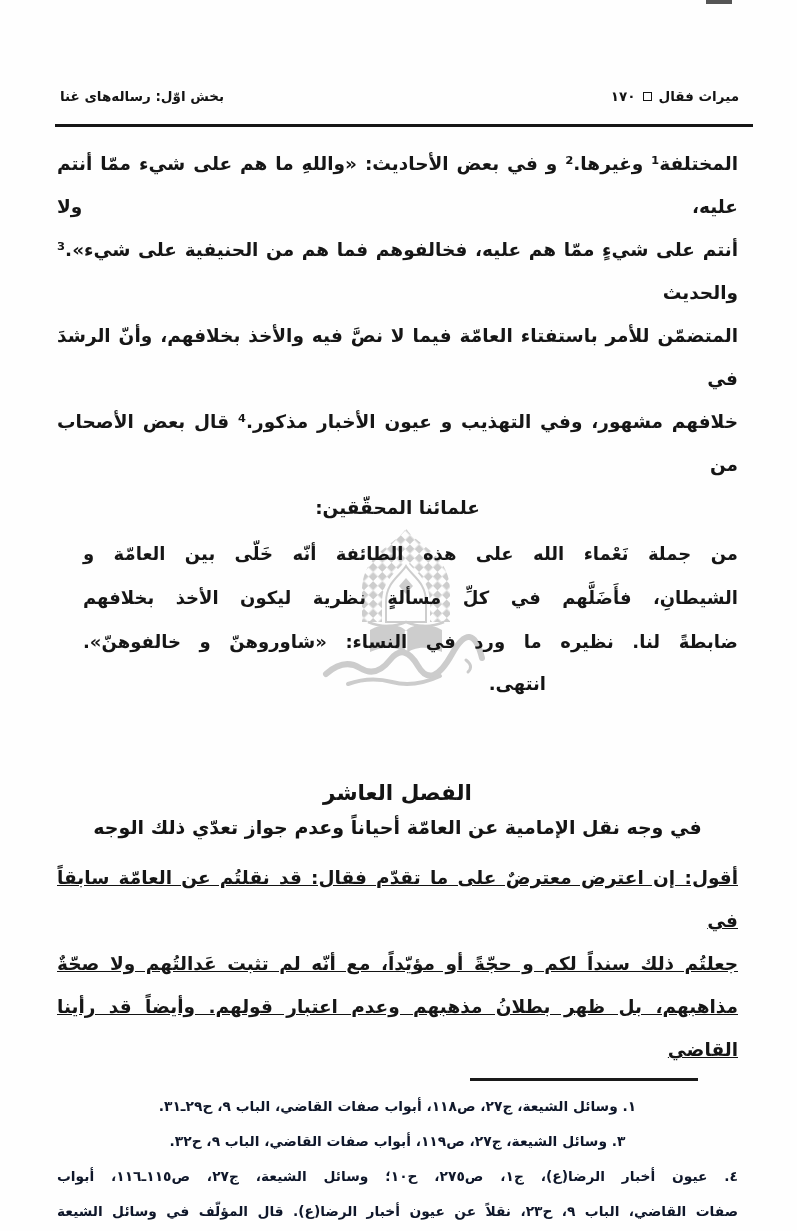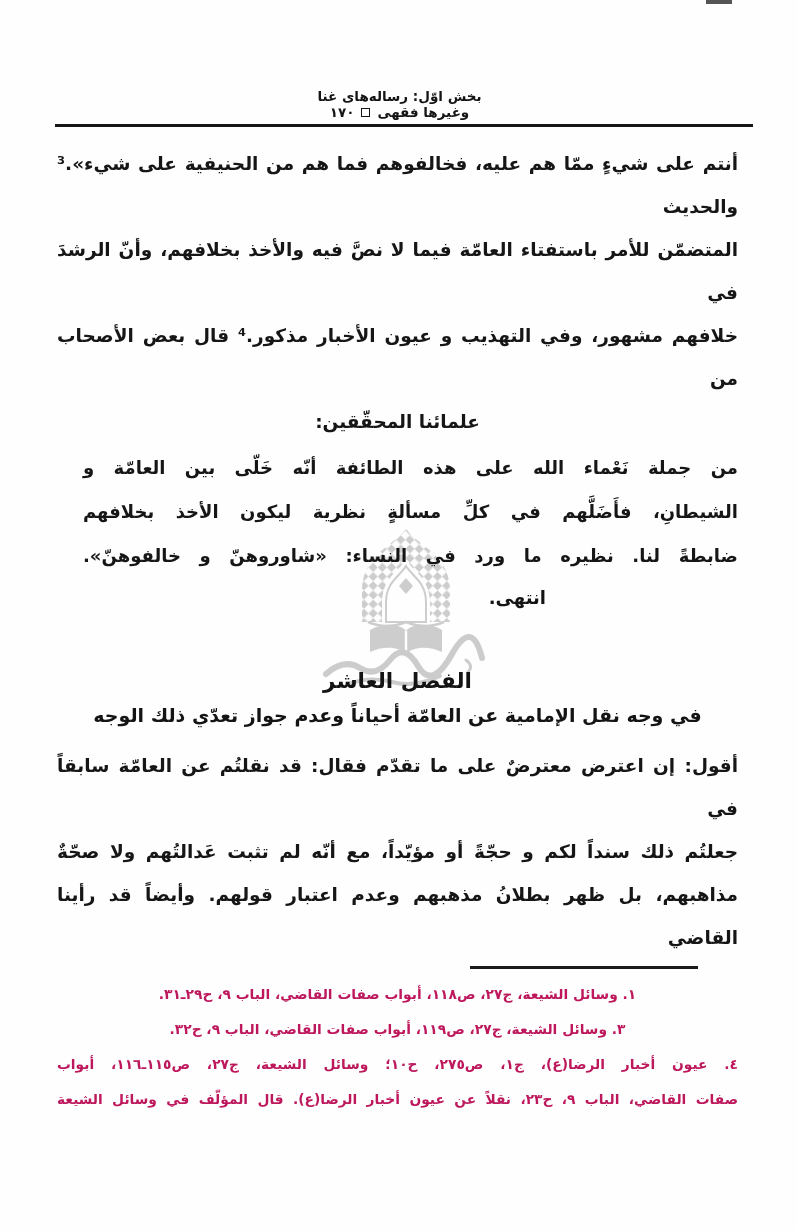--- a/index.html
+++ b/index.html
@@ -12,21 +12,21 @@
     color:#141414;
     overflow:hidden;
   }
   .artifact-top {
     position:absolute; top:0; left:706px; width:26px; height:4px;
     background:#555;
   }
   .header {
     position:absolute; top:88px; left:60px; right:58px;
     display:flex; justify-content:space-between; align-items:center;
-    font-size:13.5px; font-weight:bold;flex-direction:column;
+    font-size:13.5px; font-weight:bold;
   }
   .header-left { direction:rtl; }
   .header-right { display:flex; align-items:center; gap:7px; direction:ltr; }
   .sq {
     display:inline-block; width:9px; height:9px;
     border:1.6px solid #141414; background:transparent;
   }
   .rule {
     position:absolute; top:124px; left:55px; right:44px; height:3px;
     background:#161616;
@@ -42,56 +42,56 @@
   }
   .j { text-align:justify; text-align-last:justify; }
   .r { text-align:center; }
   .quote { margin-left:26px; margin-top:3px; }
   .quote .tline { line-height:44px; font-size:18px; }
   .quote-end {
     font-size:18px; font-weight:bold; line-height:40px;
     text-align:right; padding-right:192px;
   }
   .chapter-title {
-    margin-top:46px; text-align:center;
+    margin-top:72px; text-align:center;
     font-size:21.5px; font-weight:bold; line-height:34px;
   }
   .chapter-subtitle {
     margin-top:0; text-align:center;
     font-size:19px; font-weight:bold; line-height:34px;
   }
-  .para2 { margin-top:12px; }
+  .para2 { margin-top:12px;text-decoration:underline; }
   .para2 .tline { line-height:43px; }
   .fn-sep {
     margin-top:7px; margin-right:40px; margin-left:auto;
     width:228px; height:2.5px; background:#1a1a1a;
   }
   .footnotes { margin-top:8px; }
   .fn {
     font-size:13.8px; font-weight:bold; line-height:35px;
-    color:#be185d;
+    color:#0f172a;
   }
   .watermark {
     position:absolute; left:318px; top:526px; width:176px; height:170px;
     z-index:1; opacity:0.62;
   }
 </style>
 </head>
 <body>
 
 <div class="page">
 
   <div class="artifact-top"></div>
 
   <div class="header">
     <div class="header-left">بخش اوّل: رساله‌های غنا</div>
     <div class="header-right">
       <span>۱۷۰</span>
       <span class="sq"></span>
-      <span>وغيرها فقهی</span>
+      <span>میراث فقال</span>
     </div>
   </div>
   <div class="rule"></div>
 
   <svg class="watermark" viewBox="0 0 176 170">
     <defs>
       <pattern id="chk" width="13" height="13" patternUnits="userSpaceOnUse" patternTransform="rotate(45 0 0)">
         <rect x="0" y="0" width="6.5" height="6.5" fill="#b0b0b0"></rect>
         <rect x="6.5" y="6.5" width="6.5" height="6.5" fill="#b0b0b0"></rect>
       </pattern>
@@ -112,20 +112,21 @@
     <g stroke="#aeaeae" fill="none" stroke-linecap="round">
       <path d="M8 148 q18 -16 34 -6 t30 -8 t28 6 t34 -12 t30 4" stroke-width="6"></path>
       <path d="M30 158 q22 -8 44 -2 t48 -6" stroke-width="4"></path>
       <path d="M148 134 q8 6 2 12" stroke-width="3"></path>
     </g>
   </svg>
 
   <div class="content">
 
     <div>
+      <div class="tline j">المختلفة¹ وغيرها.² و في بعض الأحاديث: «واللهِ ما هم على شيء ممّا أنتم عليه، ولا</div>
       <div class="tline j">أنتم على شيءٍ ممّا هم عليه، فخالفوهم فما هم من الحنيفية على شيء».³ والحديث</div>
       <div class="tline j">المتضمّن للأمر باستفتاء العامّة فيما لا نصَّ فيه والأخذ بخلافهم، وأنّ الرشدَ في</div>
       <div class="tline j">خلافهم مشهور، وفي التهذيب و عيون الأخبار مذكور.⁴ قال بعض الأصحاب من</div>
       <div class="tline r">علمائنا المحقّقين:</div>
     </div>
 
     <div class="quote">
       <div class="tline j">من جملة نَعْماء الله على هذه الطائفة أنّه خَلّى بين العامّة و</div>
       <div class="tline j">الشيطانِ، فأَضَلَّهم في كلِّ مسألةٍ نظرية ليكون الأخذ بخلافهم</div>
       <div class="tline j">ضابطةً لنا. نظيره ما ورد في النساء: «شاوروهنّ و خالفوهنّ».</div>

